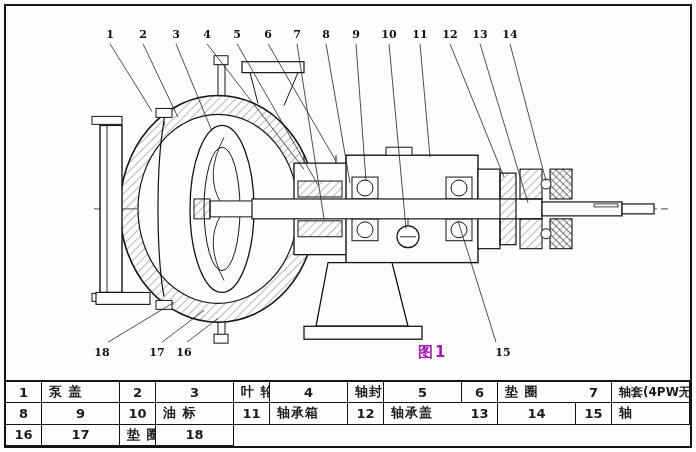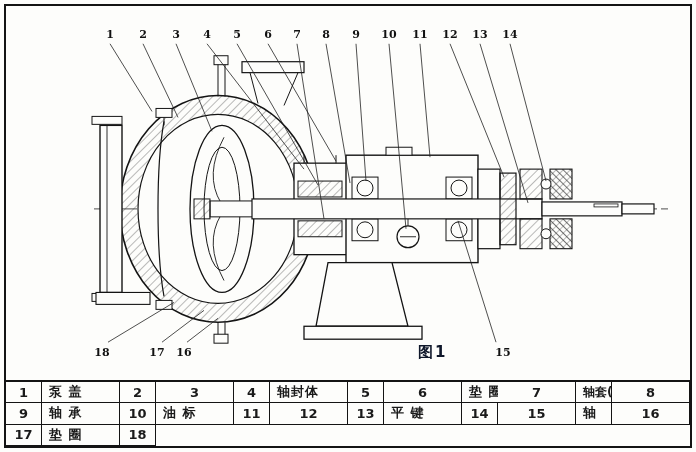--- a/index.html
+++ b/index.html
@@ -12,21 +12,21 @@
     border:2px solid #141414; box-sizing:border-box;
   }
   .drawing-area { position:relative; width:100%; height:370px; }
   .drawing-area svg { position:absolute; left:0; top:0; width:100%; height:100%; }
   .callout {
     position:absolute; transform:translateX(-50%);
     font-size:11px; font-weight:bold; line-height:13px; color:#111;
     font-family:"DejaVu Serif", serif;
   }
   .fig-label {
-    position:absolute; font-size:15px; font-weight:bold; letter-spacing:2px; color:#0f172a;
+    position:absolute; font-size:15px; font-weight:bold; letter-spacing:2px; color:#a21caf;
   }
   .parts-table {
     position:absolute; left:0; bottom:0; width:100%; height:66px;
     display:grid; grid-template-columns: repeat(6, 36px 1fr);
     grid-template-rows: repeat(3, 1fr);
     border-top:2px solid #141414; box-sizing:border-box; background:#fdfdfb;
   }
   .cell {
     border-right:1px solid #141414; border-bottom:1px solid #141414;
     display:flex; align-items:center; justify-content:center;
@@ -209,38 +209,39 @@
 
       <span class="fig-label" style="left:412px; top:337px">图1</span>
     </div>
 
     <div class="parts-table">
 
       <div class="cell num">1</div>
       <div class="cell name">泵 盖</div>
       <div class="cell num">2</div>
       <div class="cell num">3</div>
+      <div class="cell name">叶 轮</div>
       <div class="cell num">4</div>
       <div class="cell name">轴封体</div>
       <div class="cell num">5</div>
       <div class="cell num">6</div>
       <div class="cell name col-last">垫 圈</div>
 
       <div class="cell num">7</div>
       <div class="cell name tight">轴套(4PW无)</div>
       <div class="cell num">8</div>
       <div class="cell num">9</div>
-      <div class="cell name">轴 承</div>
       <div class="cell num">10</div>
       <div class="cell name">油 标</div>
       <div class="cell num">11</div>
+      <div class="cell name">轴承箱</div>
       <div class="cell num">12</div>
+      <div class="cell name col-last">轴承盖</div>
 
       <div class="cell num row-last">13</div>
-      <div class="cell name row-last">平 键</div>
       <div class="cell num row-last">14</div>
       <div class="cell num row-last">15</div>
       <div class="cell name row-last">轴</div>
       <div class="cell num row-last">16</div>
       <div class="cell num row-last">17</div>
       <div class="cell name row-last">垫 圈</div>
       <div class="cell num row-last">18</div>
     </div>
 
   </div>

